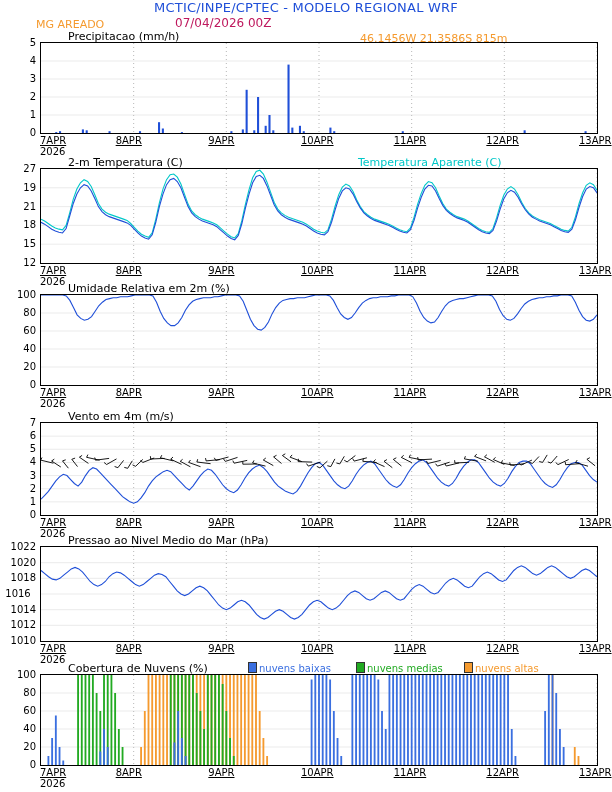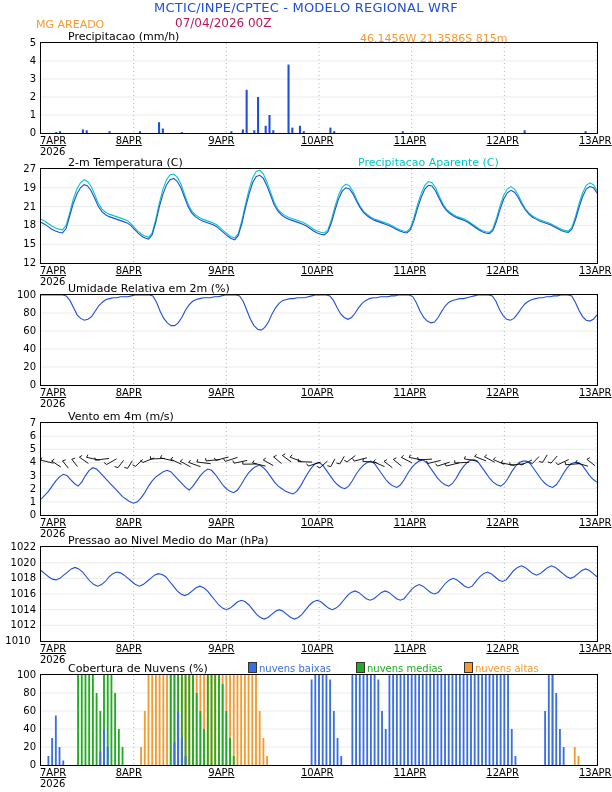--- a/index.html
+++ b/index.html
@@ -417,21 +417,21 @@
 <div class="ytick" style="left:0px;top:37px;width:36px;">5</div>
 <div class="xtick" style="left:40px;top:135px;">7APR</div>
 <div class="xtick" style="left:115.66666666666666px;top:135px;">8APR</div>
 <div class="xtick" style="left:208.33333333333331px;top:135px;">9APR</div>
 <div class="xtick" style="left:301px;top:135px;">10APR</div>
 <div class="xtick" style="left:393.66666666666663px;top:135px;">11APR</div>
 <div class="xtick" style="left:486.33333333333337px;top:135px;">12APR</div>
 <div class="xtick" style="left:579px;top:135px;">13APR</div>
 <div class="yearlab" style="left:40px;top:146px;">2026</div>
 <div class="ptitle" style="left:68px;top:156px;">2-m Temperatura (C)</div>
-<div class="ptitle" style="left:358px;top:156px;color:#00c8c8;">Precipitacao Aparente (C)</div>
+<div class="ptitle" style="left:358px;top:156px;color:#00c8c8;">Temperatura Aparente (C)</div>
 <div class="ytick" style="left:0px;top:257px;width:36px;">12</div>
 <div class="ytick" style="left:0px;top:238.2px;width:36px;">15</div>
 <div class="ytick" style="left:0px;top:219.4px;width:36px;">18</div>
 <div class="ytick" style="left:0px;top:200.6px;width:36px;">21</div>
 <div class="ytick" style="left:0px;top:181.8px;width:36px;">19</div>
 <div class="ytick" style="left:0px;top:163px;width:36px;">27</div>
 <div class="xtick" style="left:40px;top:265px;">7APR</div>
 <div class="xtick" style="left:115.66666666666666px;top:265px;">8APR</div>
 <div class="xtick" style="left:208.33333333333331px;top:265px;">9APR</div>
 <div class="xtick" style="left:301px;top:265px;">10APR</div>
@@ -465,24 +465,24 @@
 <div class="ytick" style="left:0px;top:417px;width:36px;">7</div>
 <div class="xtick" style="left:40px;top:517px;">7APR</div>
 <div class="xtick" style="left:115.66666666666666px;top:517px;">8APR</div>
 <div class="xtick" style="left:208.33333333333331px;top:517px;">9APR</div>
 <div class="xtick" style="left:301px;top:517px;">10APR</div>
 <div class="xtick" style="left:393.66666666666663px;top:517px;">11APR</div>
 <div class="xtick" style="left:486.33333333333337px;top:517px;">12APR</div>
 <div class="xtick" style="left:579px;top:517px;">13APR</div>
 <div class="yearlab" style="left:40px;top:528px;">2026</div>
 <div class="ptitle" style="left:68px;top:534px;">Pressao ao Nivel Medio do Mar (hPa)</div>
-<div class="ytick" style="left:0px;top:635px;width:36px;text-align:center;">1010</div>
+<div class="ytick" style="left:0px;top:635px;width:36px;">1010</div>
 <div class="ytick" style="left:0px;top:619.3333333333334px;width:36px;">1012</div>
 <div class="ytick" style="left:0px;top:603.6666666666666px;width:36px;">1014</div>
-<div class="ytick" style="left:0px;top:588px;width:36px;">1016</div>
+<div class="ytick" style="left:0px;top:588px;width:36px;text-align:center;">1016</div>
 <div class="ytick" style="left:0px;top:572.3333333333334px;width:36px;">1018</div>
 <div class="ytick" style="left:0px;top:556.6666666666666px;width:36px;">1020</div>
 <div class="ytick" style="left:0px;top:541px;width:36px;">1022</div>
 <div class="xtick" style="left:40px;top:643px;">7APR</div>
 <div class="xtick" style="left:115.66666666666666px;top:643px;">8APR</div>
 <div class="xtick" style="left:208.33333333333331px;top:643px;">9APR</div>
 <div class="xtick" style="left:301px;top:643px;">10APR</div>
 <div class="xtick" style="left:393.66666666666663px;top:643px;">11APR</div>
 <div class="xtick" style="left:486.33333333333337px;top:643px;">12APR</div>
 <div class="xtick" style="left:579px;top:643px;">13APR</div>

